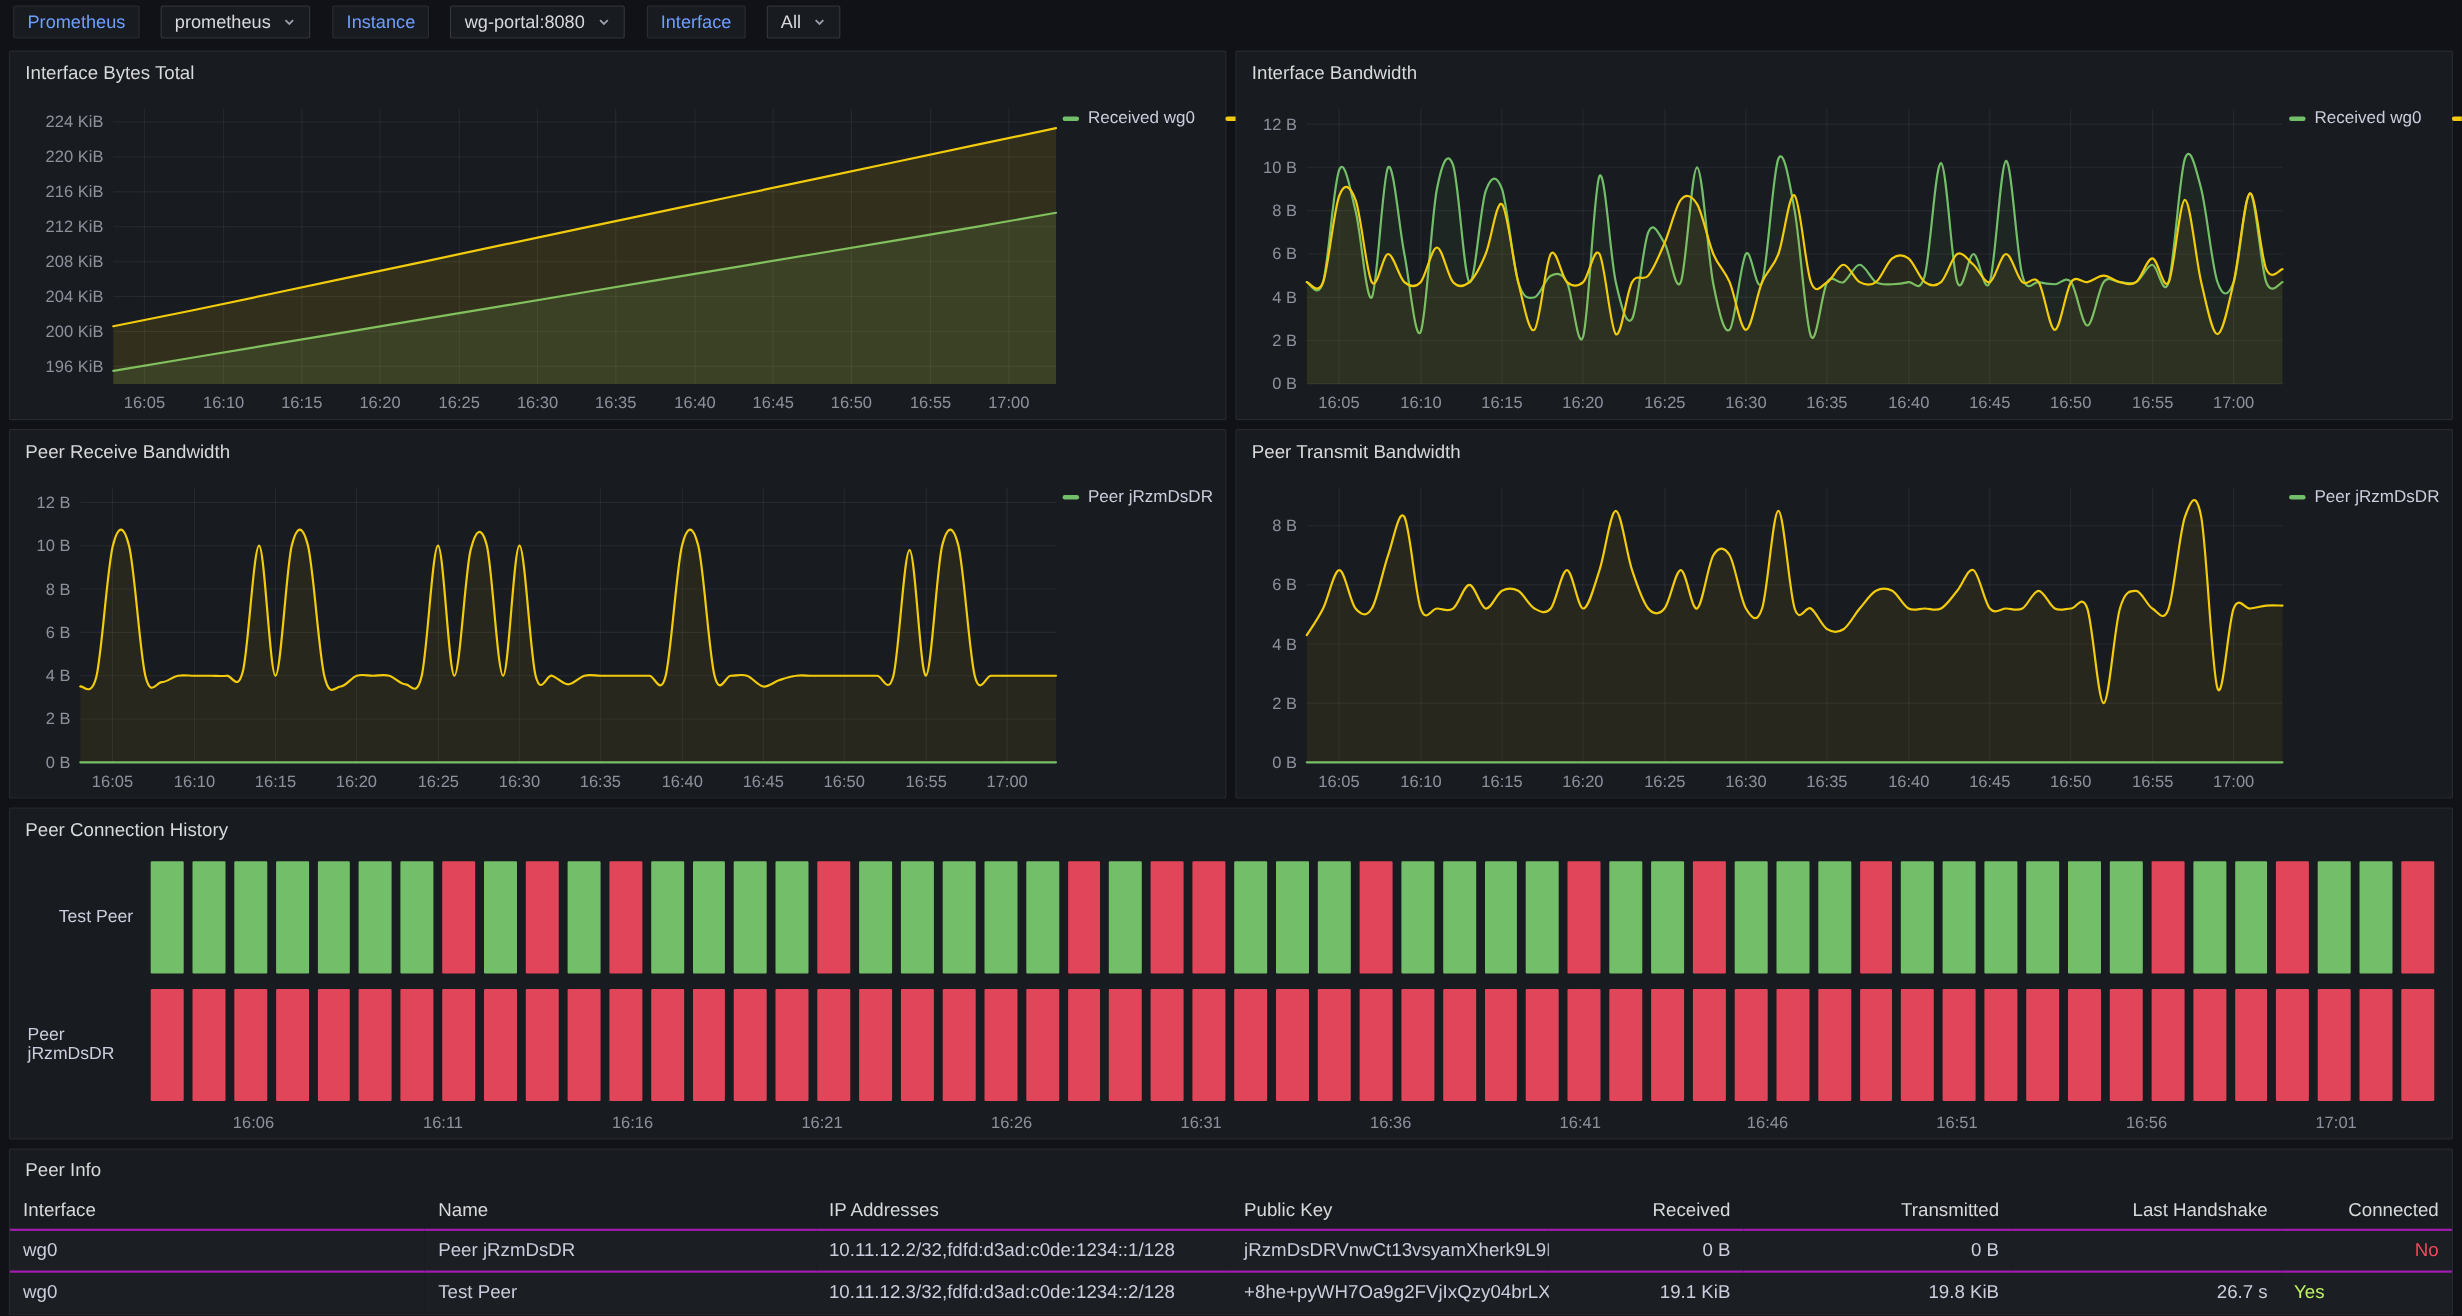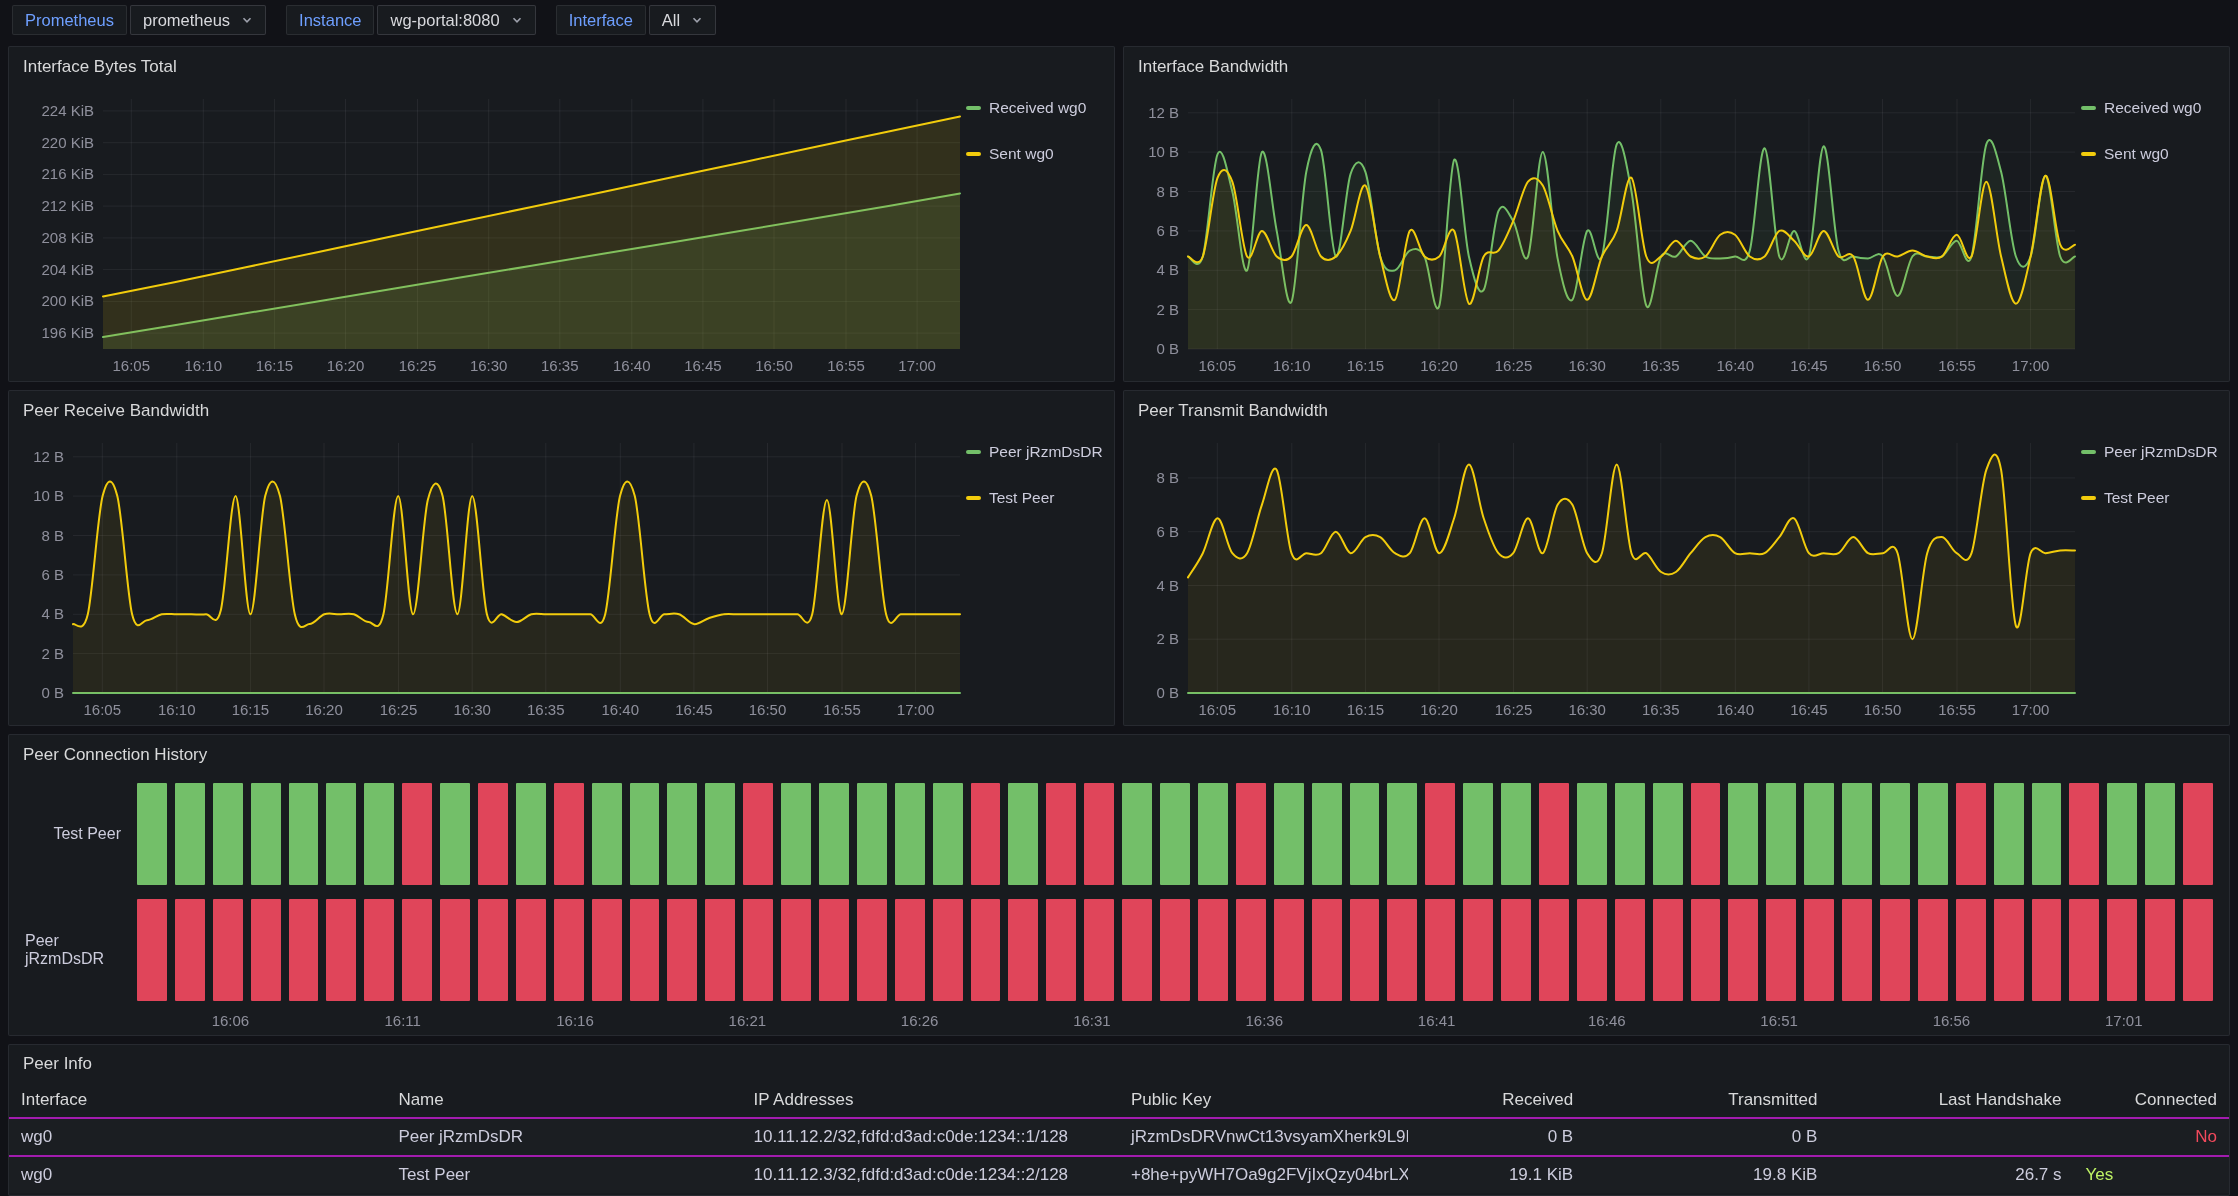--- a/index.html
+++ b/index.html
@@ -6,42 +6,42 @@
   html,body{width:2238px;height:1196px}
   body{
     background:#111217;
     font-family:"Liberation Sans",sans-serif;
     color:#ccccdc;
     position:relative;
     overflow:hidden;
   }
   
   .topbar{position:absolute;top:0;left:0;right:0;height:40px;display:flex;align-items:center;gap:20px;padding:0 12px}
-  .var-group{display:flex;align-items:flex-end;gap:3px}
+  .var-group{display:flex;align-items:flex-end;gap:19px}
   .chip{height:30px;display:flex;align-items:center;border-radius:2px;background:#181b1f;font-size:16.5px;line-height:1}
   .var-label{padding:0 12px;color:#6e9fff;font-weight:500;border:1px solid rgba(204,204,220,0.10)}
   .var-value{padding:0 12px;color:#d8d9dd;border:1px solid rgba(204,204,220,0.16);gap:11px;cursor:pointer}
   .var-value svg{color:#9da0ab}
   
   .panel{position:absolute;background:#181b1f;border:1px solid rgba(204,204,220,0.09);border-radius:2px}
   .p1{left:8px;top:46px;width:1107px;height:336px}
   .p2{left:1123px;top:46px;width:1107px;height:336px}
   .p3{left:8px;top:390px;width:1107px;height:336px}
   .p4{left:1123px;top:390px;width:1107px;height:336px}
   .p5{left:8px;top:734px;width:2222px;height:302px}
   .p6{left:8px;top:1044px;width:2222px;height:152px}
   .panel-title{font-size:17px;font-weight:500;color:#d8d9da;padding:10px 14px 0;height:38px;cursor:pointer;white-space:nowrap}
   
   .chart-area{position:absolute;left:8px;right:150px;top:38px;bottom:4px}
   .chart-area svg{display:block}
   .grid{stroke:rgba(204,204,220,0.08);stroke-width:1}
   .tick{fill:rgba(204,204,220,0.66);font-size:15px;font-family:"Liberation Sans",sans-serif}
   .ty{text-anchor:end}
   .tx{text-anchor:middle}
-  .legend{position:absolute;top:52px;right:10px;width:138px;display:flex;flex-direction:column;gap:28px}
+  .legend{position:absolute;top:52px;right:10px;width:138px;display:flex;flex-direction:row;gap:28px}
   .legend-item{display:flex;align-items:center;gap:8px;font-size:15.5px;color:#ccccdc;cursor:pointer;white-space:nowrap}
   .legend-mark{width:15px;height:4px;border-radius:2px;flex:none}
   
   .timeline{position:absolute;left:16px;right:16px;top:42px;bottom:6px}
   .tl-row{position:absolute;left:0;right:0;display:flex;align-items:stretch}
   .tl-row0{top:6px;height:102px}
   .tl-row1{top:122px;height:102px}
   .tl-label{width:112px;display:flex;align-items:center;justify-content:flex-end;padding-right:16px;font-size:16px;color:#ccccdc;flex:none}
   .tl-bars{flex:1;display:flex;gap:8px}
   .tl-bar{flex:1;border-radius:1px}

